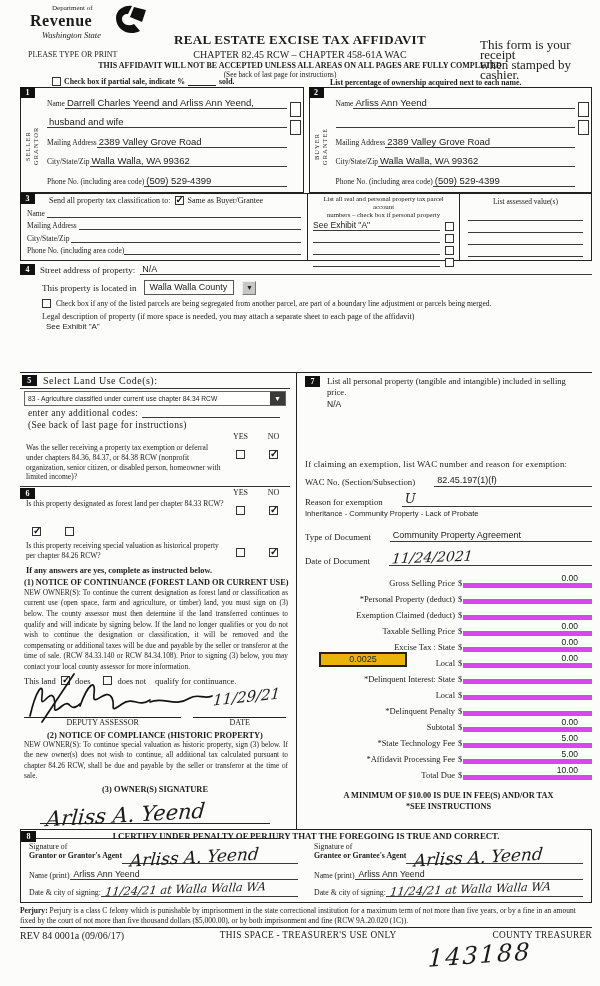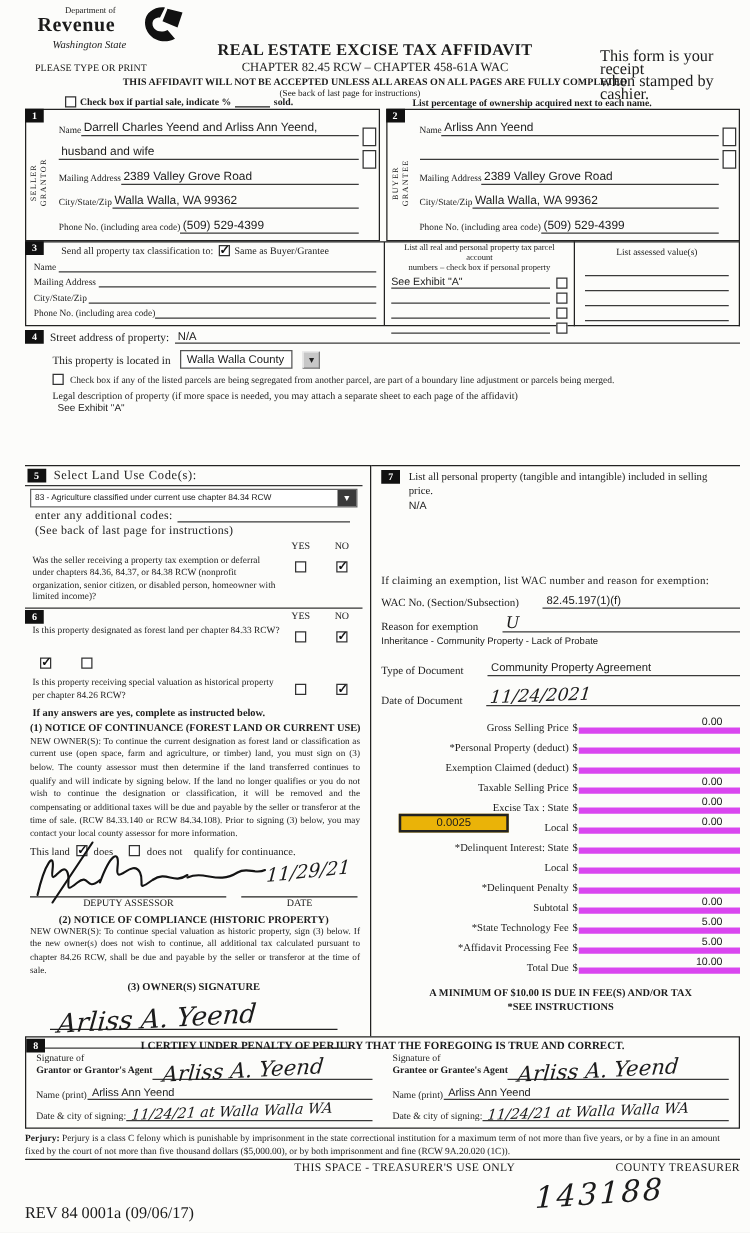--- a/index.html
+++ b/index.html
@@ -123,21 +123,21 @@
   .s8siglab { font-size:7.8px; line-height:9px; flex:none; }
   .s8sigline { flex:1; border-bottom:1px solid #3a3a3a; position:relative; height:22px; }
   .s8sigline .sigtxt { position:absolute; left:8px; bottom:-4px; font-size:17px; transform:rotate(-3deg) skewX(-8deg); white-space:nowrap; }
   .s8row { display:flex; align-items:flex-end; height:14px; font-size:7.8px; }
   .s8row .fl { flex:1; border-bottom:1px solid #3a3a3a; padding-left:4px; }
   .s8row .fl.sans { font-size:8.8px; line-height:10px; }
   .hwdate { font-size:11.5px; transform:rotate(-2deg) skewX(-8deg); display:inline-block; white-space:nowrap; }
   
   .perjury { position:absolute; top:906px; left:20px; right:8px; font-size:7.55px; line-height:9.6px; border-bottom:1px solid #222; padding-bottom:2px; }
   .footrow { position:absolute; top:930px; left:20px; right:8px; display:flex; justify-content:space-between; align-items:flex-start; }
-  .rev { font-size:13px;margin-top:32px; }
+  .rev { font-size:10px; }
   .tso { font-size:9.3px; letter-spacing:.3px; }
   .ct { font-size:9.3px; letter-spacing:.3px; }
   .stamp { position:absolute; left:428px; top:941px; font-size:24px; transform:rotate(-4deg) skewX(-6deg); letter-spacing:2px; }
   .dsig { position:absolute; left:-2px; top:-14px; pointer-events:none; }
   .dsigdate { position:absolute; right:6px; top:2px; font-size:15px; transform:rotate(-6deg) skewX(-10deg); white-space:nowrap; }
 </style>
 </head>
 <body>
 
 <div class="page">

